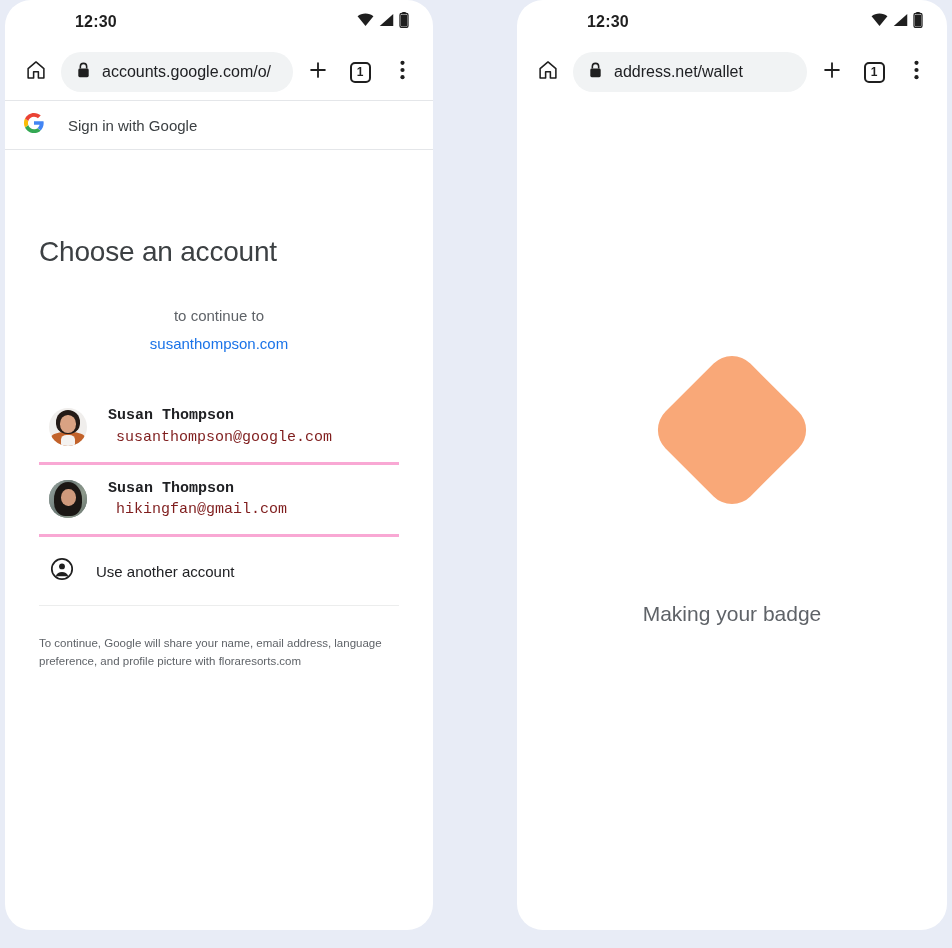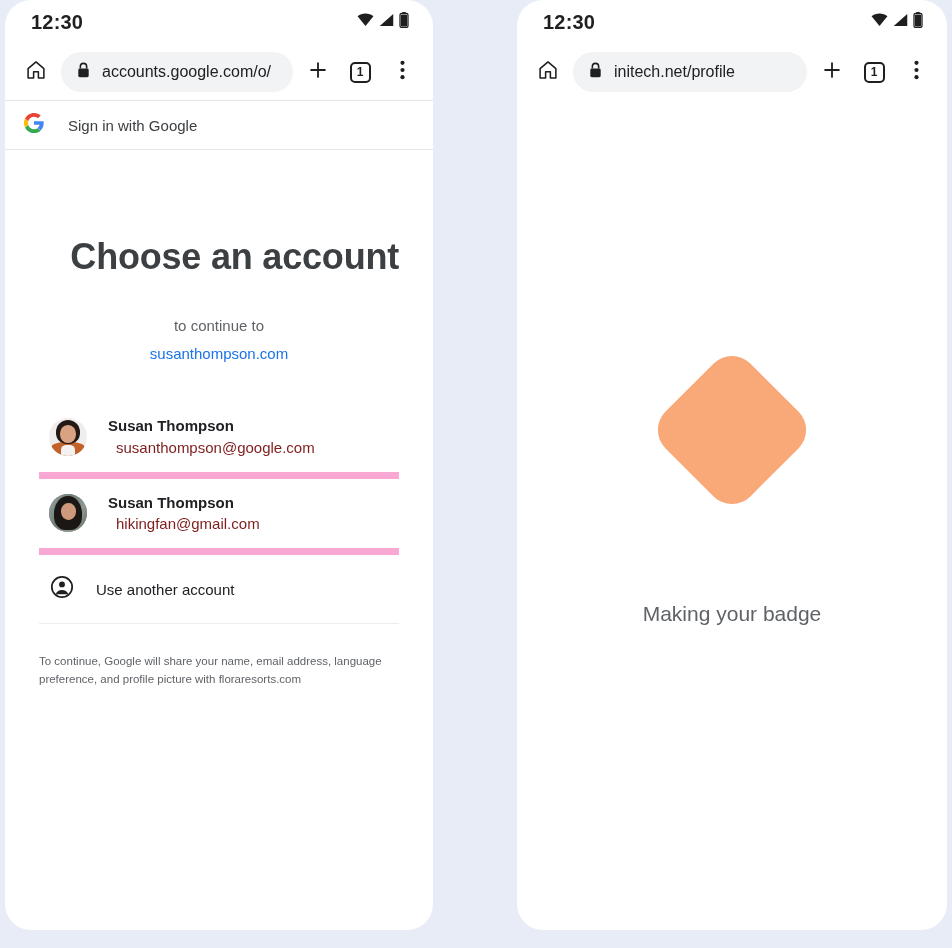--- a/index.html
+++ b/index.html
@@ -42,24 +42,25 @@
 
   
   .statusbar {
     height: 44px;
     display: flex;
     align-items: center;
     justify-content: space-between;
     padding: 0 24px 0 26px;
   }
   .status-time {
-    font-size: 20px;
+    font-size: 16px;
     font-weight: 700;
     color: #1f1f1f;
     letter-spacing: 0.2px;
+    margin-left: 44px;
   }
   .status-icons {
     display: flex;
     align-items: center;
     gap: 5px;
   }
 
   
   .toolbar {
     height: 56px;
@@ -128,23 +129,23 @@
   .gsi-header-label {
     font-size: 15px;
     color: #3c4043;
   }
 
   
   .gsi-body {
     padding: 0 34px;
   }
   .gsi-title {
-    text-align: right;
-    font-size: 36px;
-    font-weight: 700;
+    text-align: left;
+    font-size: 28px;
+    font-weight: 400;
     color: #3c4043;
     margin-top: 86px;
     letter-spacing: -0.2px;
   }
   .gsi-continue {
     text-align: center;
     font-size: 15px;
     color: #5f6368;
     margin-top: 39px;
   }
@@ -156,21 +157,22 @@
   }
 
   .account-list {
     margin-top: 40px;
   }
   .account-row {
     display: flex;
     align-items: center;
     gap: 21px;
     padding: 13px 0 13px 10px;
-    border-bottom: 7px solid #f9a8d4;
+    border-bottom: 3px solid #f9a8d4;
+    font-family: Liberation Mono, monospace;
   }
   .account-row:first-child { border-top: none; }
 
   .avatar {
     width: 38px;
     height: 38px;
     border-radius: 50%;
     flex: 0 0 auto;
     overflow: hidden;
     position: relative;
@@ -427,21 +429,21 @@
             </svg>
         </span>
       </div>
       <div class="urlbar">
         <span>
           <svg width="13" height="16" viewBox="0 0 14 17">
             <path d="M3.6 7V4.8a3.4 3.4 0 0 1 6.8 0V7" fill="none" stroke="#1f1f1f" stroke-width="1.7"></path>
             <rect x="1.4" y="6.8" width="11.2" height="9.4" rx="1.6" fill="#1f1f1f"></rect>
           </svg>
         </span>
-        <span class="url-text">initech.net/profile</span>
+        <span class="url-text">address.net/wallet</span>
       </div>
       <div class="tb-icon">
         <span>
           <svg width="22" height="22" viewBox="0 0 24 24">
               <path d="M12 4.5v15M4.5 12h15" stroke="#1f1f1f" stroke-width="2" stroke-linecap="round"></path>
             </svg>
         </span>
       </div>
       <div class="tb-icon">
         <span class="tabcount">1</span>

